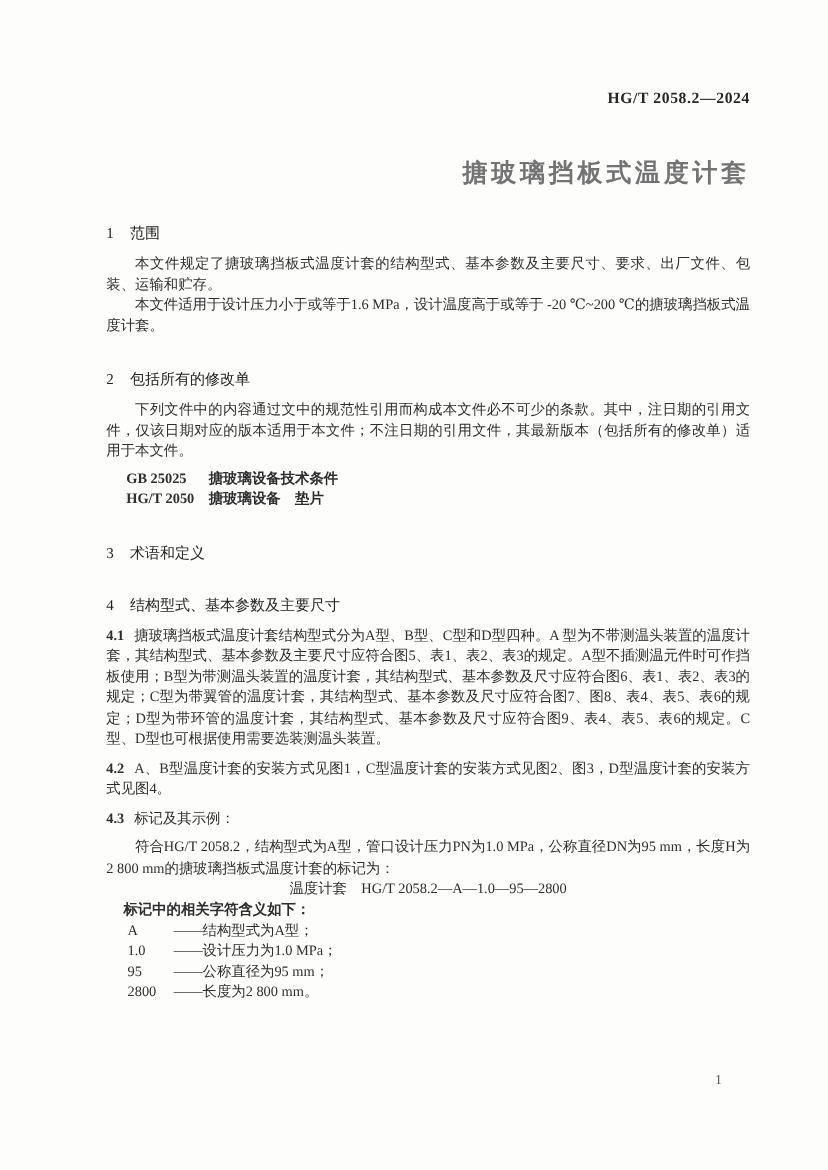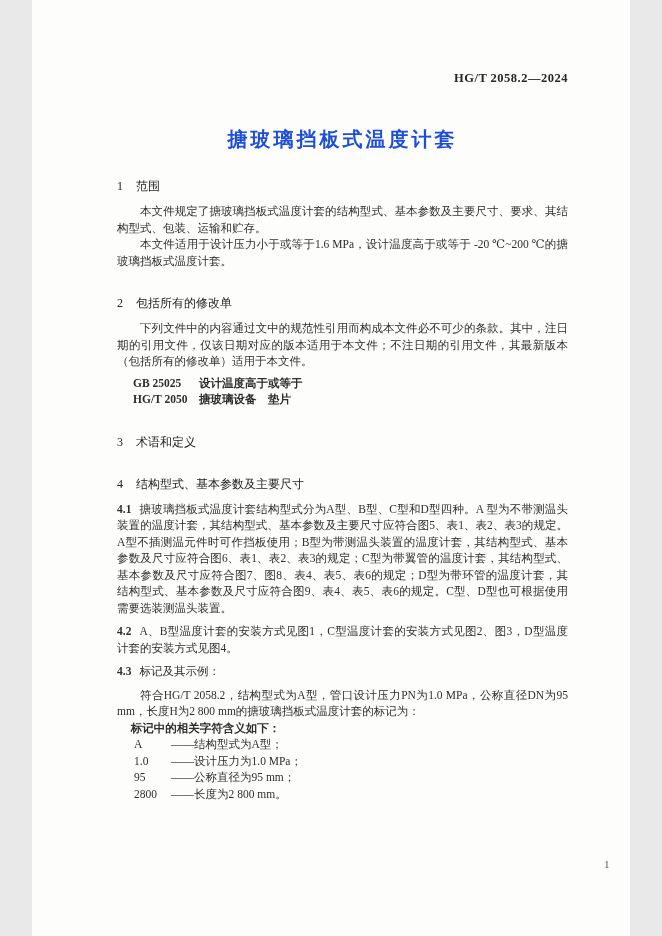--- a/index.html
+++ b/index.html
@@ -2,46 +2,46 @@
 <html lang="zh"><head>
 <meta charset="utf-8">
 <style>
   html, body {
     margin: 0;
     padding: 0;
     background: #e9e9e9;
   }
   .page {
     position: relative;
-    width: 598px;
+    width: 662px;
     height: 936px;
     margin: 0 auto;
     background: #fdfdfc;
     color: #2e2e2e;
     font-family: "Liberation Serif", "DejaVu Serif", serif;
     overflow: hidden;
     box-sizing: border-box;
     padding: 70px 62px 0 85px;
   }
   .doc-header {
     text-align: right;
     font-size: 12.5px;
     font-weight: bold;
     letter-spacing: 0.5px;
     line-height: 16px;
     color: #262626;
   }
   .doc-title {
     margin: 40px 0 0 0;
-    text-align: center;
+    text-align: right;
     font-size: 20px;
     font-weight: bold;
     letter-spacing: 3px;
     line-height: 26px;
-    color: #1d4ed8;
+    color: #737373;
   }
   .sec-heading {
     margin: 26px 0 9px 0;
     font-size: 12px;
     font-weight: normal;
     line-height: 16px;
     color: #222;
   }
   .sec-heading .sec-num { margin-right: 10px; }
   .body-text {
@@ -96,34 +96,34 @@
     <span>HG/T 2058.2—2024</span>
   </div>
 
   <h1 class="doc-title">搪玻璃挡板式温度计套</h1>
 
   <section>
     <h2 class="sec-heading">
       <span class="sec-num">1</span>
       <span>范围</span>
     </h2>
-    <p class="body-text indent">本文件规定了搪玻璃挡板式温度计套的结构型式、基本参数及主要尺寸、要求、其结构型式、包装、运输和贮存。</p>
+    <p class="body-text indent">本文件规定了搪玻璃挡板式温度计套的结构型式、基本参数及主要尺寸、要求、出厂文件、包装、运输和贮存。</p>
     <p class="body-text indent">本文件适用于设计压力小于或等于1.6 MPa，设计温度高于或等于 -20 ℃~200 ℃的搪玻璃挡板式温度计套。</p>
   </section>
 
   <section>
     <h2 class="sec-heading">
       <span class="sec-num">2</span>
       <span>包括所有的修改单</span>
     </h2>
     <p class="body-text indent">下列文件中的内容通过文中的规范性引用而构成本文件必不可少的条款。其中，注日期的引用文件，仅该日期对应的版本适用于本文件；不注日期的引用文件，其最新版本（包括所有的修改单）适用于本文件。</p>
     <div class="ref-list">
       <div class="ref-row">
         <span class="ref-code">GB 25025</span>
-        <span>设计温度高于或等于</span>
+        <span>搪玻璃设备技术条件</span>
       </div>
       <div class="ref-row">
         <span class="ref-code">HG/T 2050</span>
         <span>搪玻璃设备　垫片</span>
       </div>
     </div>
   </section>
 
   <section>
     <h2 class="sec-heading">
@@ -147,20 +147,21 @@
     </p>
 
     <p class="body-text clause">
       <span class="clause-num">4.3</span><span>标记及其示例：</span>
     </p>
 
     <p class="body-text indent clause">
       <span>符合HG/T 2058.2，结构型式为A型，管口设计压力</span><span class="sym-italic">PN</span><span>为1.0 MPa，公称直径</span><span class="sym-italic">DN</span><span>为95 mm，长度</span><span class="sym-italic">H</span><span>为2 800 mm的搪玻璃挡板式温度计套的标记为：</span>
     </p>
 
+    <p class="designation-line">温度计套　HG/T 2058.2—A—1.0—95—2800</p>
 
     <p class="body-text legend-intro">标记中的相关字符含义如下：</p>
 
     <div class="legend-list">
       <div class="legend-row">
         <span class="legend-sym">A</span>
         <span>——</span>
         <span>结构型式为A型；</span>
       </div>
       <div class="legend-row">

